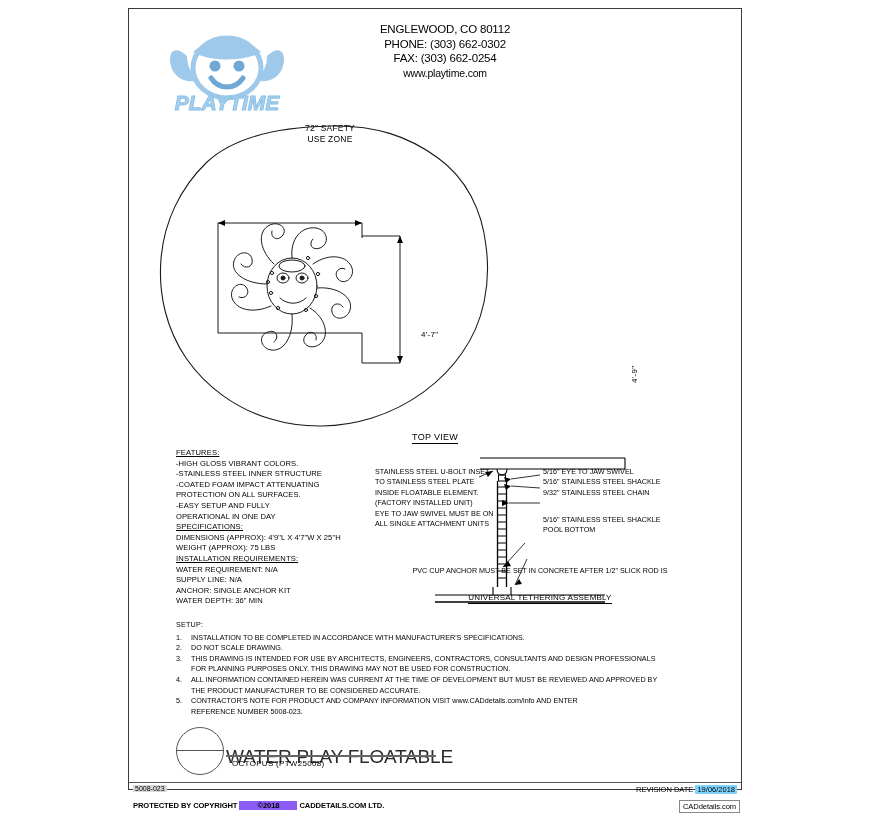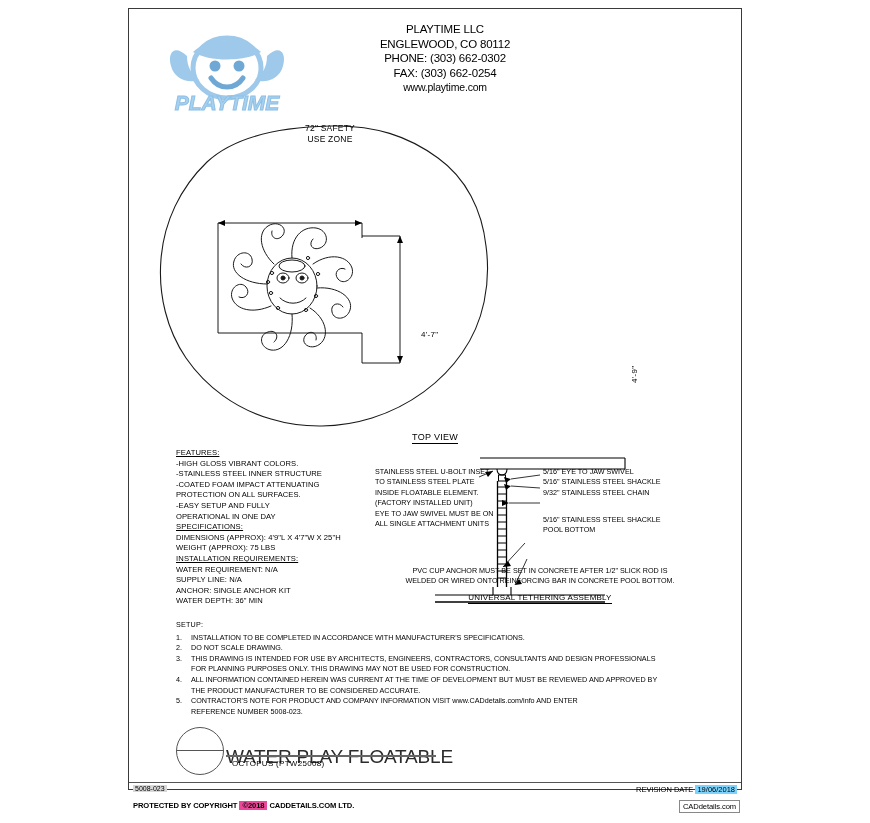--- a/index.html
+++ b/index.html
@@ -73,21 +73,21 @@
 
   
   #revbar{position:absolute;left:129px;top:782px;width:612px;height:14px;
           border-top:1px solid #555;box-sizing:border-box;}
   #revleft{position:absolute;left:4px;top:2px;font-size:7px;background:#d8d8d8;padding:0 2px;}
   #revright{position:absolute;right:4px;top:2px;font-size:7.5px;}
   #revright .dt{background:#7dd3fc;padding:0 2px;}
 
   #copybar{position:absolute;left:129px;top:800px;width:612px;height:16px;}
   #copytxt{position:absolute;left:4px;top:1px;font-size:7.6px;font-weight:bold;letter-spacing:-0.1px;}
-  #copytxt .yr{background:#ec4899;padding:0 3px;}
+  #copytxt .yr{background:#8b5cf6;padding:0 18px;}
   #cadlogo{position:absolute;right:1px;top:0px;font-size:7.6px;border:1px solid #888;
            padding:1px 3px;background:#fff;letter-spacing:-0.1px;}
 </style>
 </head>
 <body>
 
 <div id="sheet">
 
   <div id="frame"></div>
 
@@ -102,21 +102,20 @@
         <circle cx="82" cy="44" r="5.5" fill="#6fa8d4"></circle>
         <path d="M54 56 C62 68 78 68 86 56" fill="none" stroke="#6fa8d4" stroke-width="5" stroke-linecap="round"></path>
       </g>
       <g fill="#a9d0ee" stroke="#8cc0e6" stroke-width="1">
         <text x="70" y="88" text-anchor="middle" font-family="Liberation Sans, sans-serif" font-size="21" font-weight="bold" font-style="italic">PLAYTIME</text>
       </g>
     </svg>
   </div>
 
   <div id="company">
-    <div class="c-line first">PLAYTIME LLC</div>
     <div class="c-line">ENGLEWOOD, CO 80112</div>
     <div class="c-line">PHONE: (303) 662-0302</div>
     <div class="c-line">FAX: (303) 662-0254</div>
     <div class="c-line web">www.playtime.com</div>
   </div>
 
   <div id="planwrap">
     <svg width="360" height="330" viewBox="0 0 360 330">
 
       <path d="M180 8 C225 7 258 18 288 40 C316 60 332 92 336 128 C341 165 334 204 312 235
@@ -267,21 +266,20 @@
       <div>9/32" STAINLESS STEEL CHAIN</div>
     </div>
     <div id="rightnotes2">
       <div>5/16" STAINLESS STEEL SHACKLE</div>
       <div>POOL BOTTOM</div>
     </div>
   </div>
 
   <div id="pvcnote">
     <div>PVC CUP ANCHOR MUST BE SET IN CONCRETE AFTER 1/2" SLICK ROD IS</div>
-    <div>WELDED OR WIRED ONTO REINFORCING BAR IN CONCRETE POOL BOTTOM.</div>
   </div>
   <div id="uta">
     <span>UNIVERSAL TETHERING ASSEMBLY</span>
   </div>
 
   <div id="notes">
     <div class="nhd">SETUP:</div>
 
     <div class="nrow">
       <div class="nnum">1.</div>

